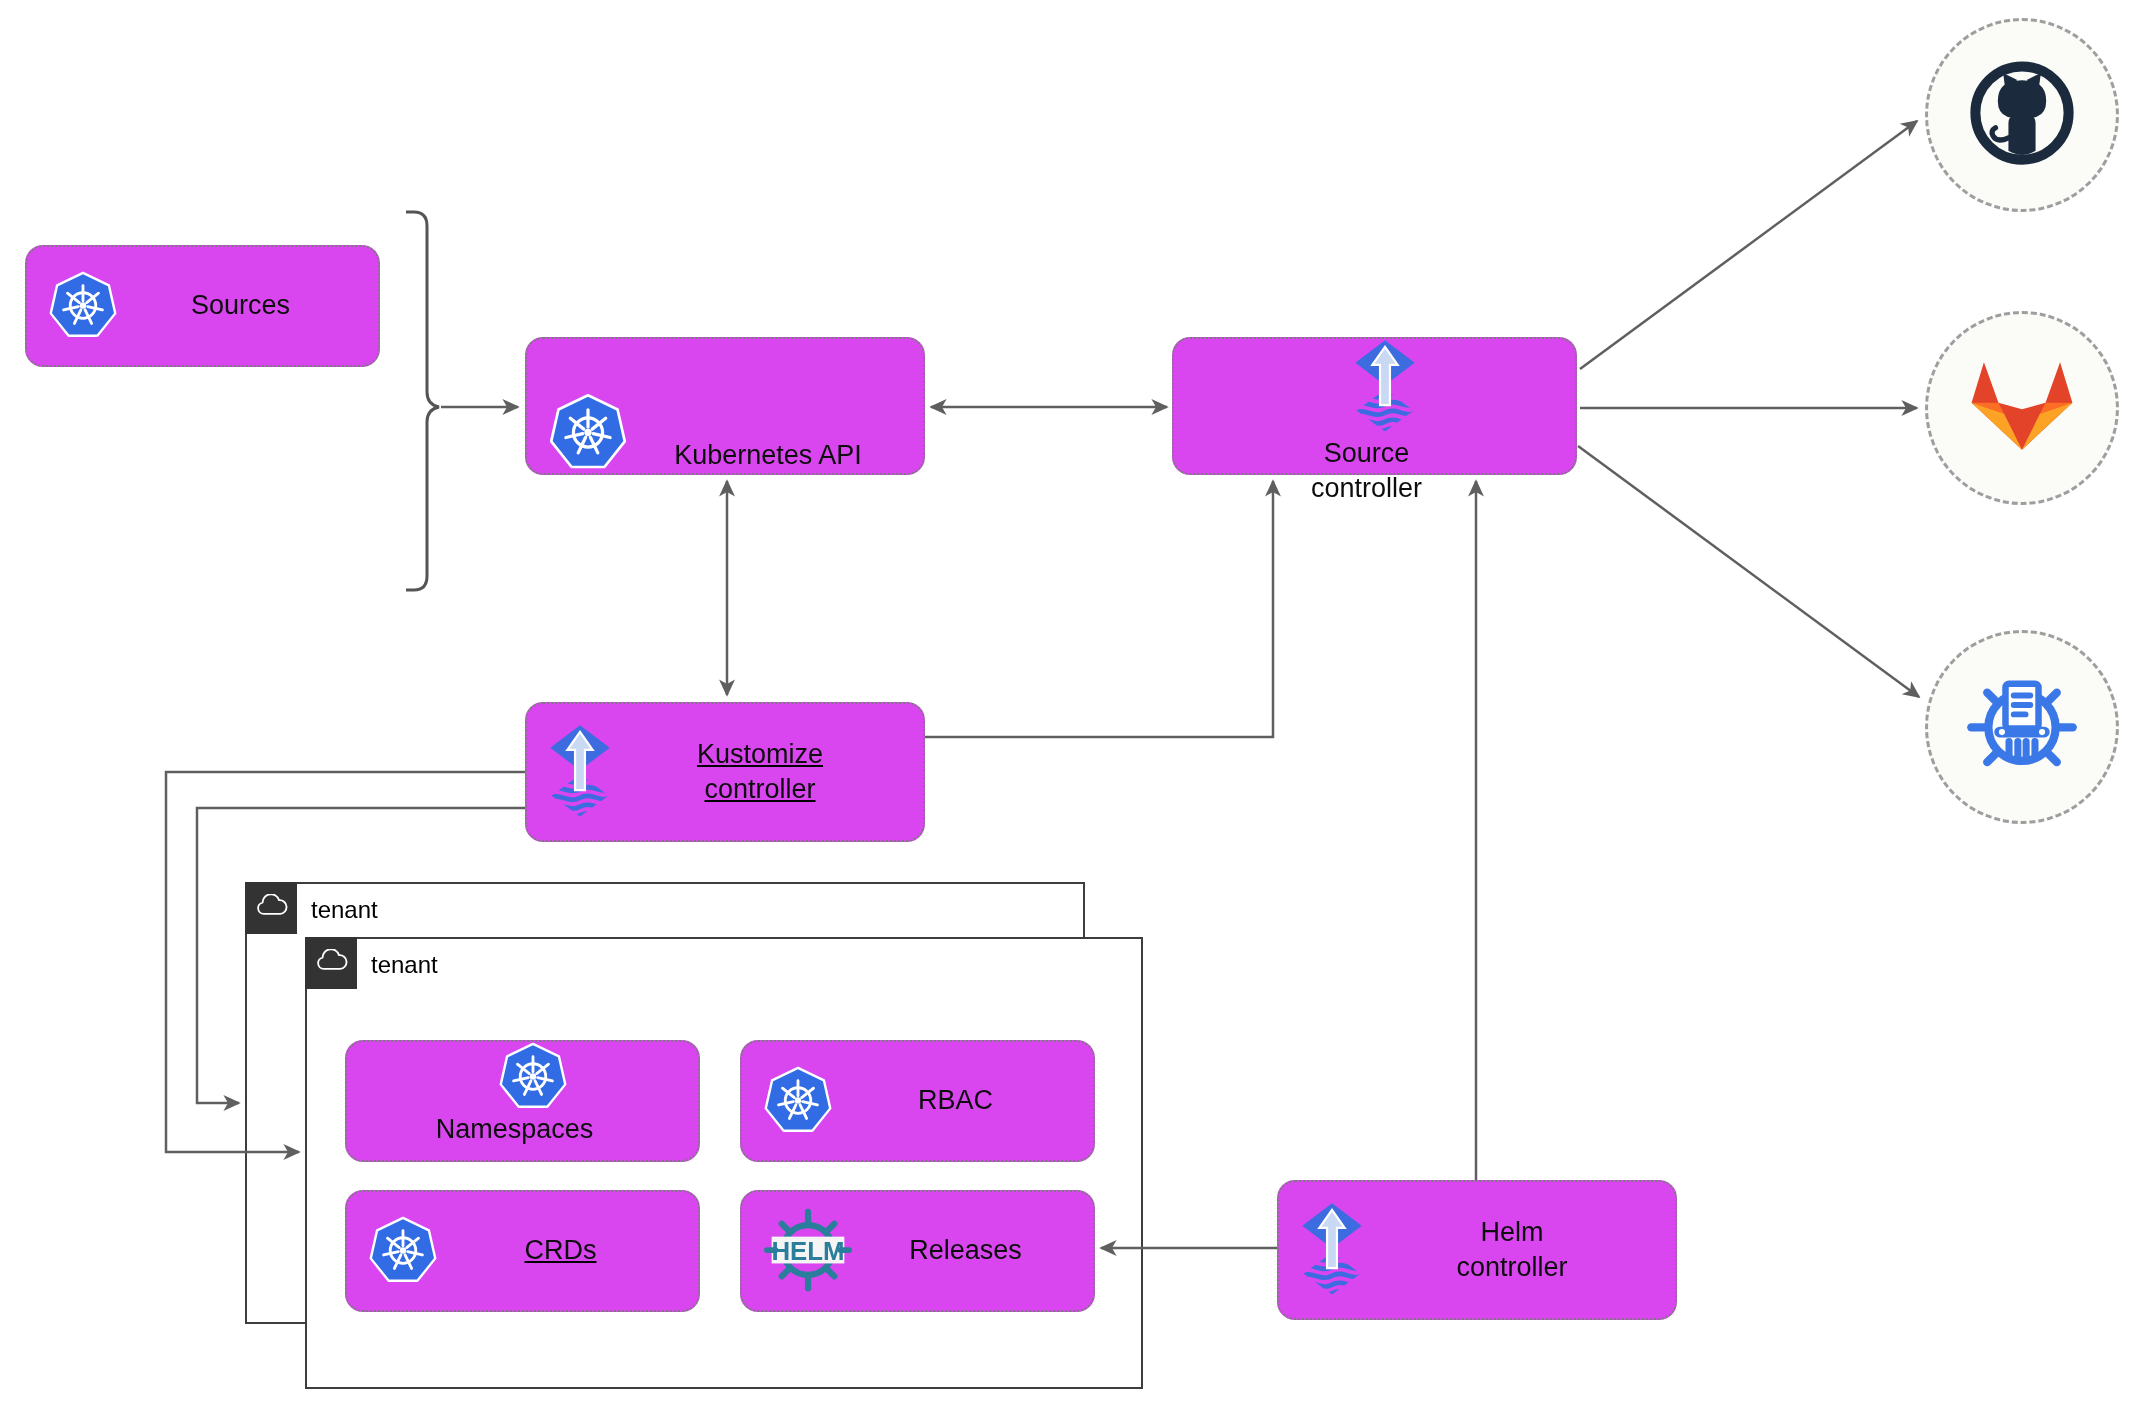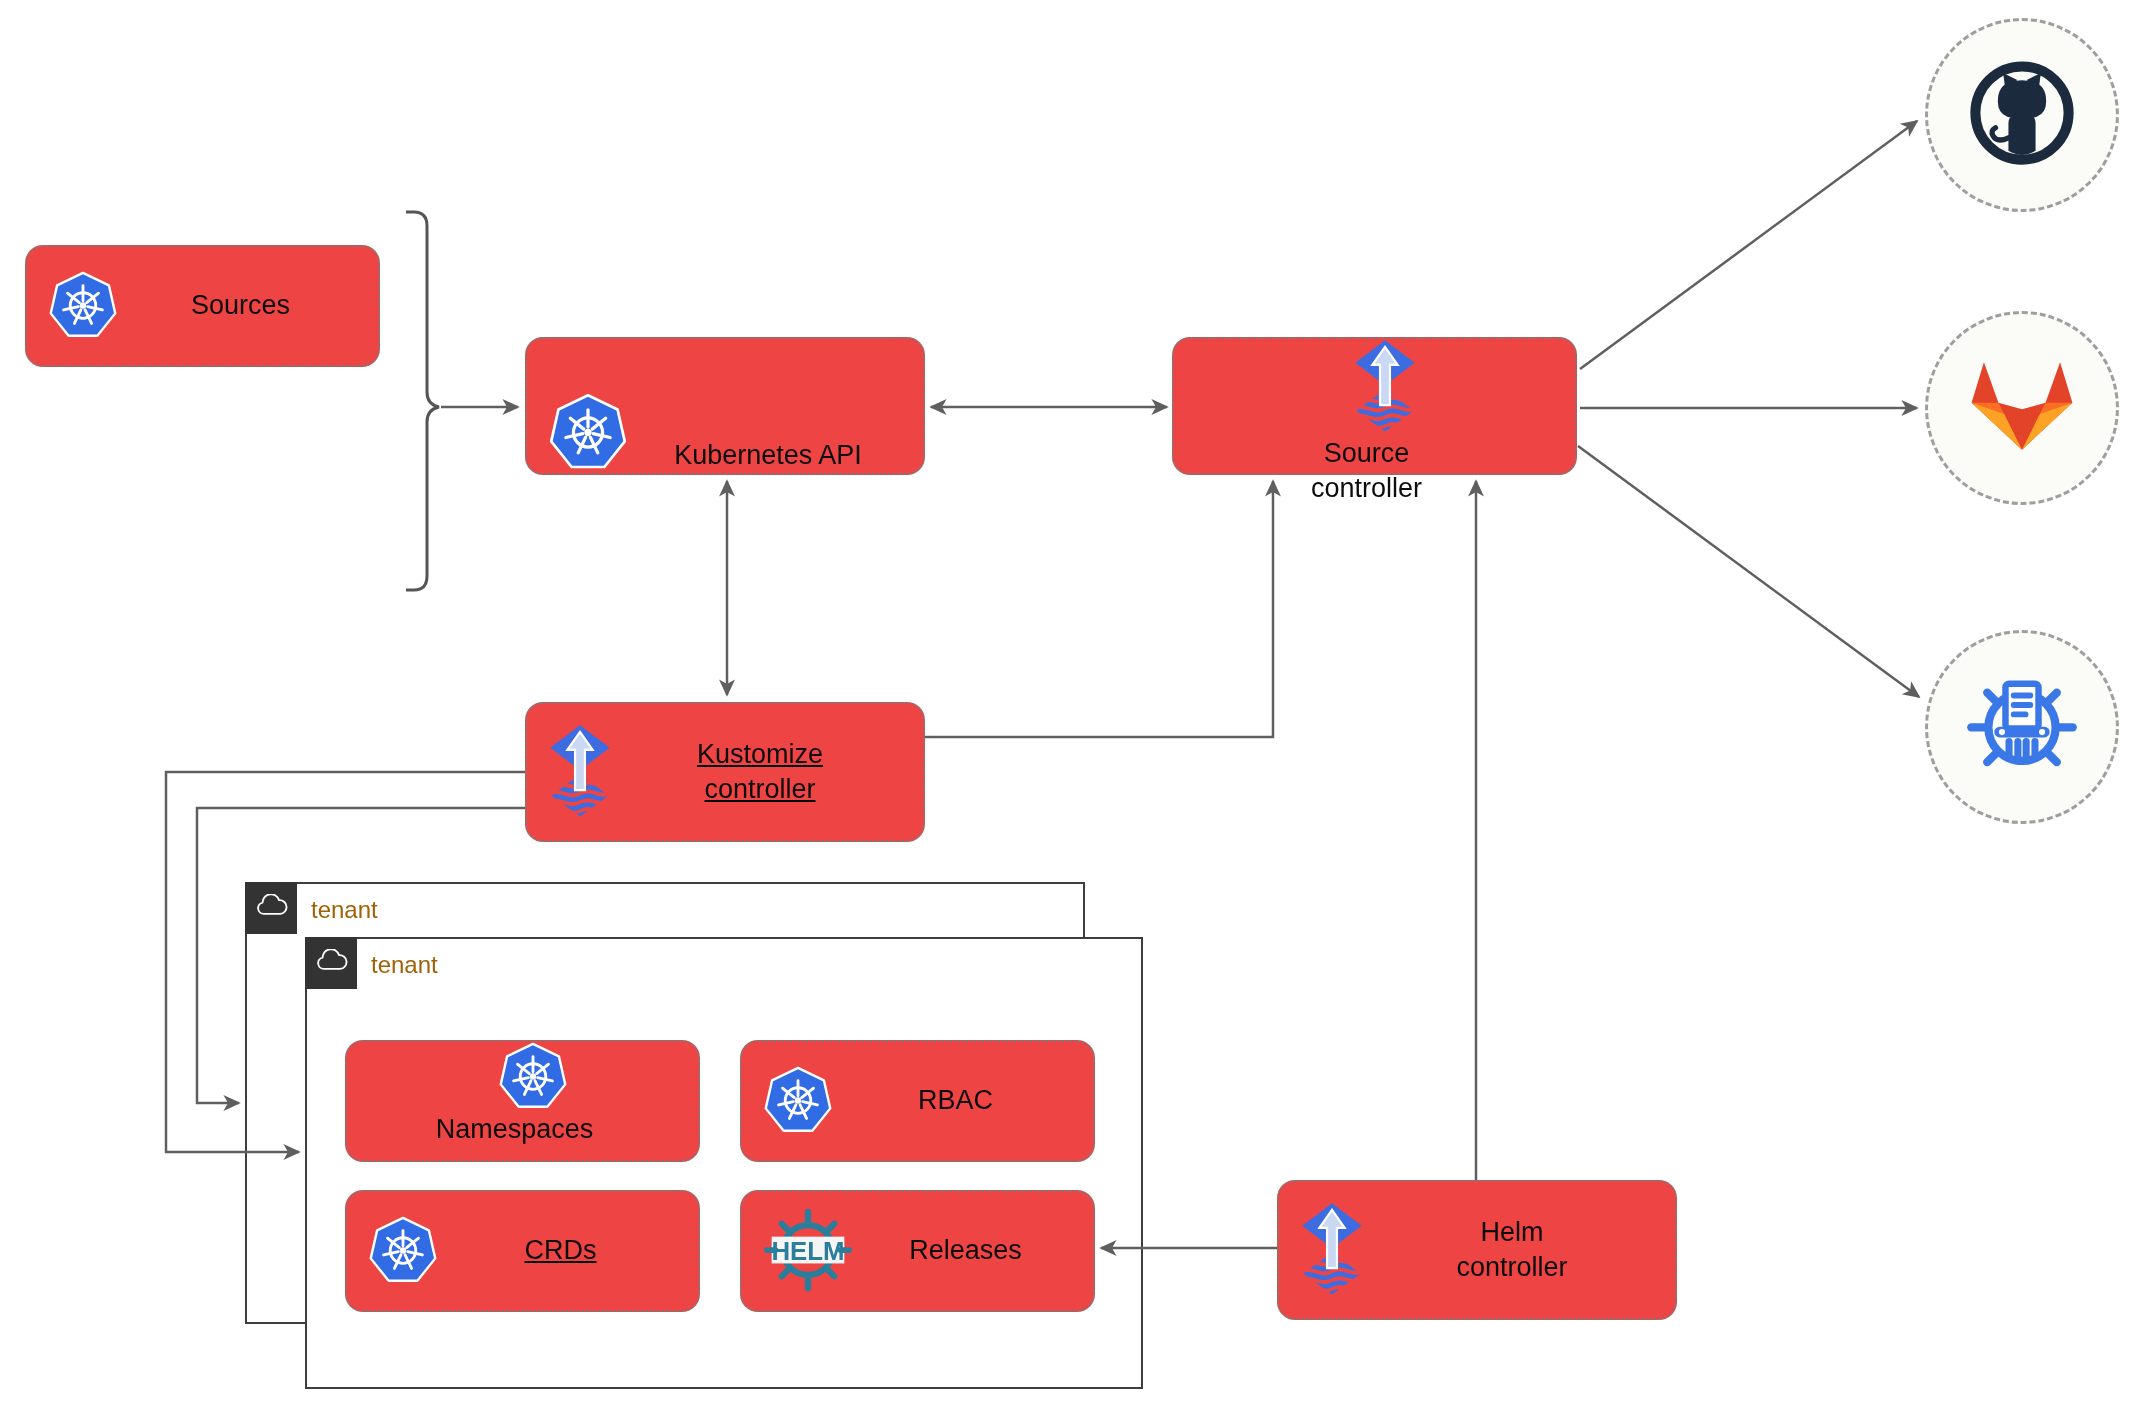--- a/index.html
+++ b/index.html
@@ -1,18 +1,18 @@
 <!DOCTYPE html>
 <html><head>
 <meta charset="utf-8">
 <style>
   html,body{margin:0;padding:0;background:#ffffff;font-family:"Liberation Sans",sans-serif;}
   #canvas{position:relative;width:2144px;height:1407px;background:#ffffff;overflow:hidden;}
 
-  .node{position:absolute;background:#ef4444;border:2px dotted #7a7a7a;border-radius:18px;
+  .node{position:absolute;background:#d946ef;border:2px dotted #7a7a7a;border-radius:18px;
         display:flex;align-items:center;box-sizing:border-box;z-index:5;}
   .node .icon{margin-left:20px;flex:0 0 auto;display:flex;align-items:center;}
   .node .node-label{flex:1;text-align:center;font-size:27px;color:#0d0d0d;white-space:pre-line;
         line-height:1.3;padding-right:16px;}
 
   #node-sources{left:25px;top:245px;width:355px;height:122px;}
   #node-kustomizations{left:25px;top:450px;width:355px;height:122px;}
   #node-k8s-api{left:525px;top:337px;width:400px;height:138px;align-items:flex-end;}
   #node-source-controller{left:1172px;top:337px;width:405px;height:138px;flex-direction:column;}
   #node-kustomize-controller{left:525px;top:702px;width:400px;height:140px;text-decoration:underline;}
@@ -27,21 +27,21 @@
         justify-content:center;box-sizing:border-box;z-index:3;}
   #circle-github{left:1925px;top:18px;}
   #circle-gitlab{left:1925px;top:311px;}
   #circle-helm-repo{left:1925px;top:630px;}
 
   .tenant{position:absolute;background:#ffffff;border:2.5px solid #3d3d3d;box-sizing:border-box;}
   #tenant-outer{left:245px;top:882px;width:840px;height:442px;z-index:1;}
   #tenant-inner{left:305px;top:937px;width:838px;height:452px;z-index:2;}
   .tenant-tab{position:absolute;left:-2.5px;top:-2.5px;width:52px;height:52px;background:#333333;
         display:flex;align-items:center;justify-content:center;}
-  .tenant-label{position:absolute;left:64px;top:12px;font-size:24px;color:#a16207;}
+  .tenant-label{position:absolute;left:64px;top:12px;font-size:24px;color:#000000;}
 
   #connector-layer{position:absolute;left:0;top:0;width:2144px;height:1407px;z-index:10;
         pointer-events:none;}
 </style>
 </head>
 <body>
 
 <div id="canvas">
 
   <div class="tenant" id="tenant-outer">

